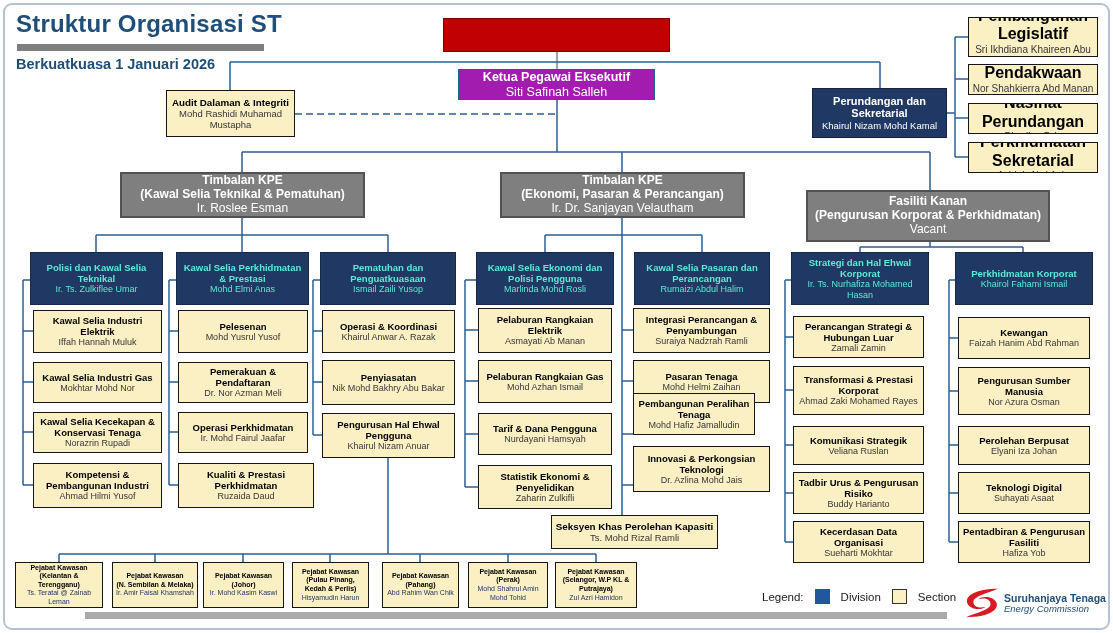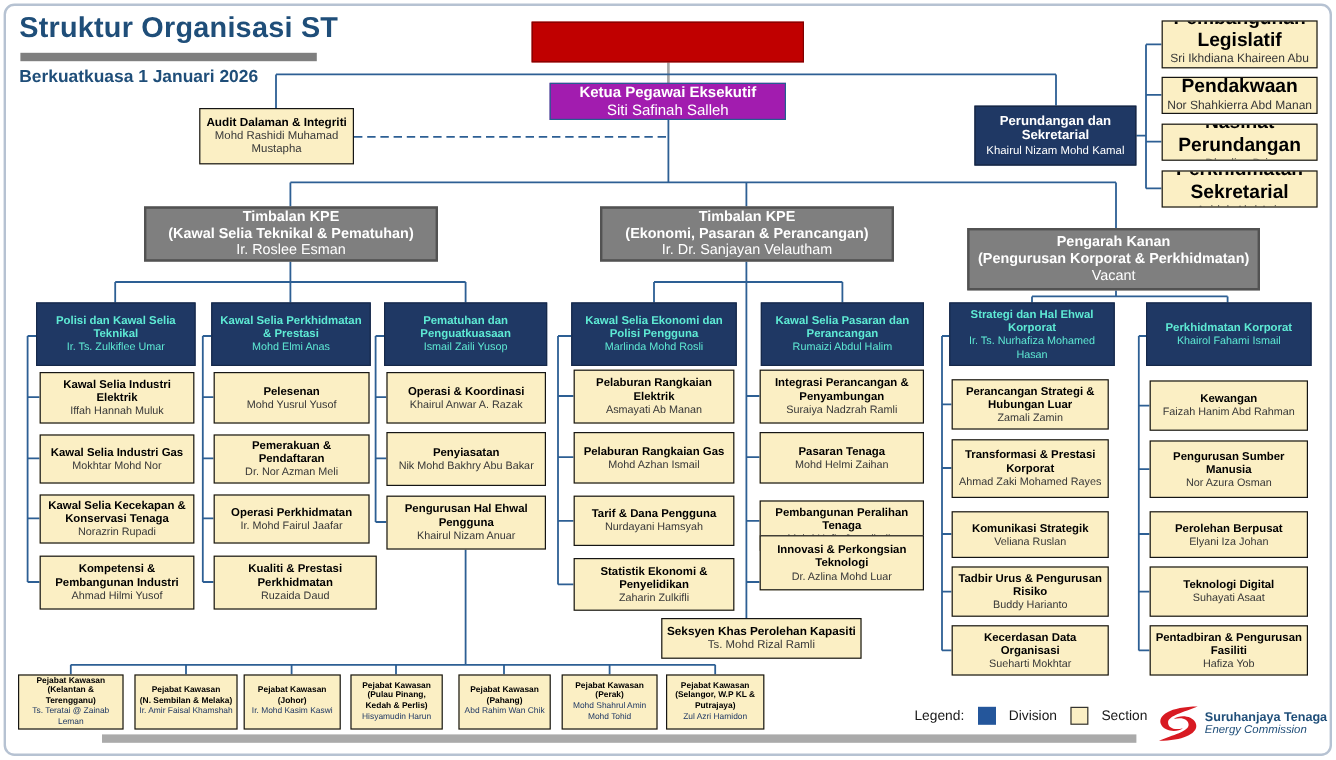--- a/index.html
+++ b/index.html
@@ -100,21 +100,21 @@
     <div class="bn">Ir. Roslee Esman</div>
   </div>
 
   <div class="box gray" style="left:500px;top:172px;width:245px;height:46px">
     <div class="bt">Timbalan KPE</div>
     <div class="bt">(Ekonomi, Pasaran &amp; Perancangan)</div>
     <div class="bn">Ir. Dr. Sanjayan Velautham</div>
   </div>
 
   <div class="box gray" style="left:806px;top:190px;width:244px;height:52px">
-    <div class="bt">Pengarah Kanan</div>
+    <div class="bt">Fasiliti Kanan</div>
     <div class="bt">(Pengurusan Korporat &amp; Perkhidmatan)</div>
     <div class="bn">Vacant</div>
   </div>
 
   <div class="box sec skhas" style="left:551px;top:515px;width:167px;height:34px">
     <div class="bt">Seksyen Khas Perolehan Kapasiti</div>
     <div class="bn">Ts. Mohd Rizal Ramli</div>
   </div>
 
   <div class="legend">
@@ -235,27 +235,27 @@
       <div class="bn">Rumaizi Abdul Halim</div>
     </div>
     <div class="box sec" style="left:633px;top:308px;width:137px;height:45px">
       <div class="bt">Integrasi Perancangan &amp; Penyambungan</div>
       <div class="bn">Suraiya Nadzrah Ramli</div>
     </div>
     <div class="box sec" style="left:633px;top:360px;width:137px;height:43px">
       <div class="bt">Pasaran Tenaga</div>
       <div class="bn">Mohd Helmi Zaihan</div>
     </div>
-    <div class="box sec" style="left:633px;top:417px;width:137px;height:42px">
+    <div class="box sec" style="left:633px;top:393px;width:122px;height:42px">
       <div class="bt">Pembangunan Peralihan Tenaga</div>
       <div class="bn">Mohd Hafiz Jamalludin</div>
     </div>
     <div class="box sec" style="left:633px;top:446px;width:137px;height:46px">
       <div class="bt">Innovasi &amp; Perkongsian Teknologi</div>
-      <div class="bn">Dr. Azlina Mohd Luar</div>
+      <div class="bn">Dr. Azlina Mohd Jais</div>
     </div>
     <div class="box division" style="left:791px;top:252px;width:138px;height:53px">
       <div class="bt">Strategi dan Hal Ehwal Korporat</div>
       <div class="bn">Ir. Ts. Nurhafiza Mohamed Hasan</div>
     </div>
     <div class="box sec" style="left:793px;top:316px;width:131px;height:42px">
       <div class="bt">Perancangan Strategi &amp; Hubungan Luar</div>
       <div class="bn">Zamali Zamin</div>
     </div>
     <div class="box sec" style="left:793px;top:366px;width:131px;height:49px">

